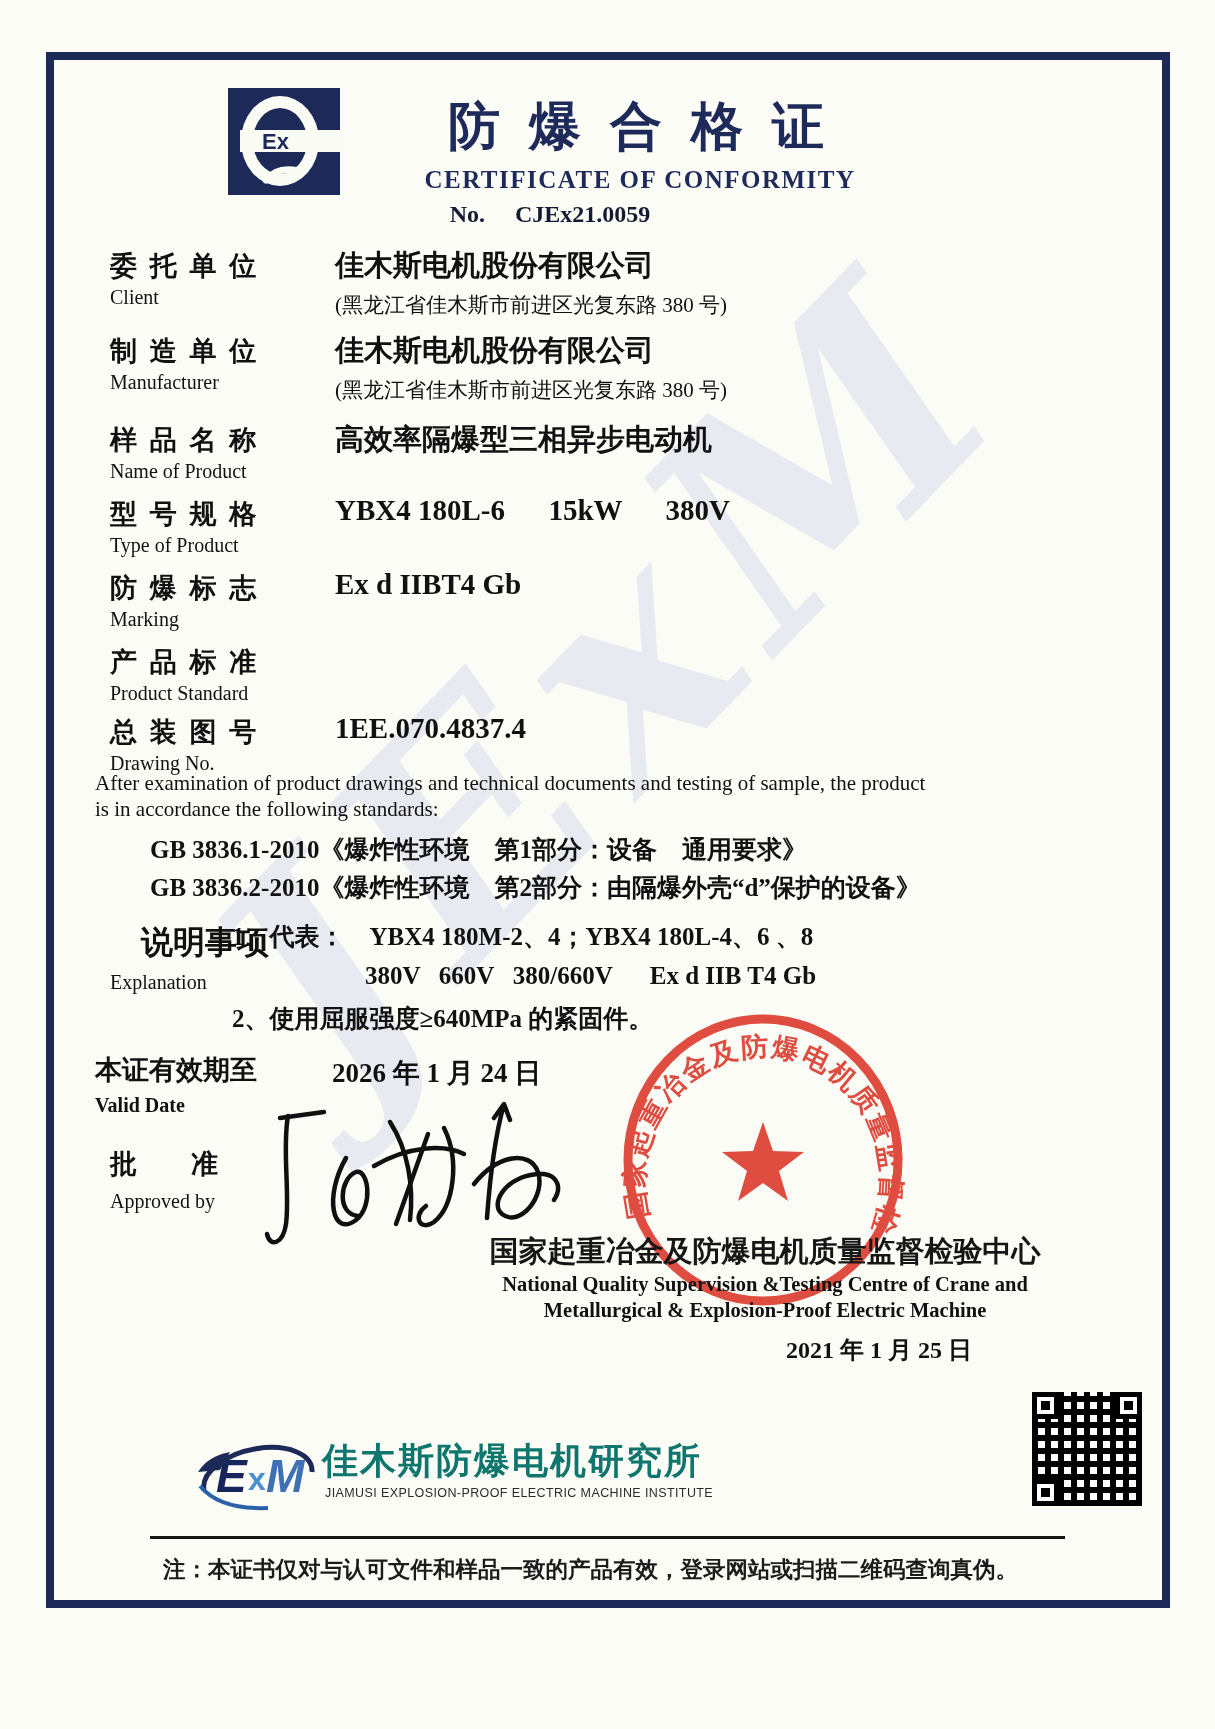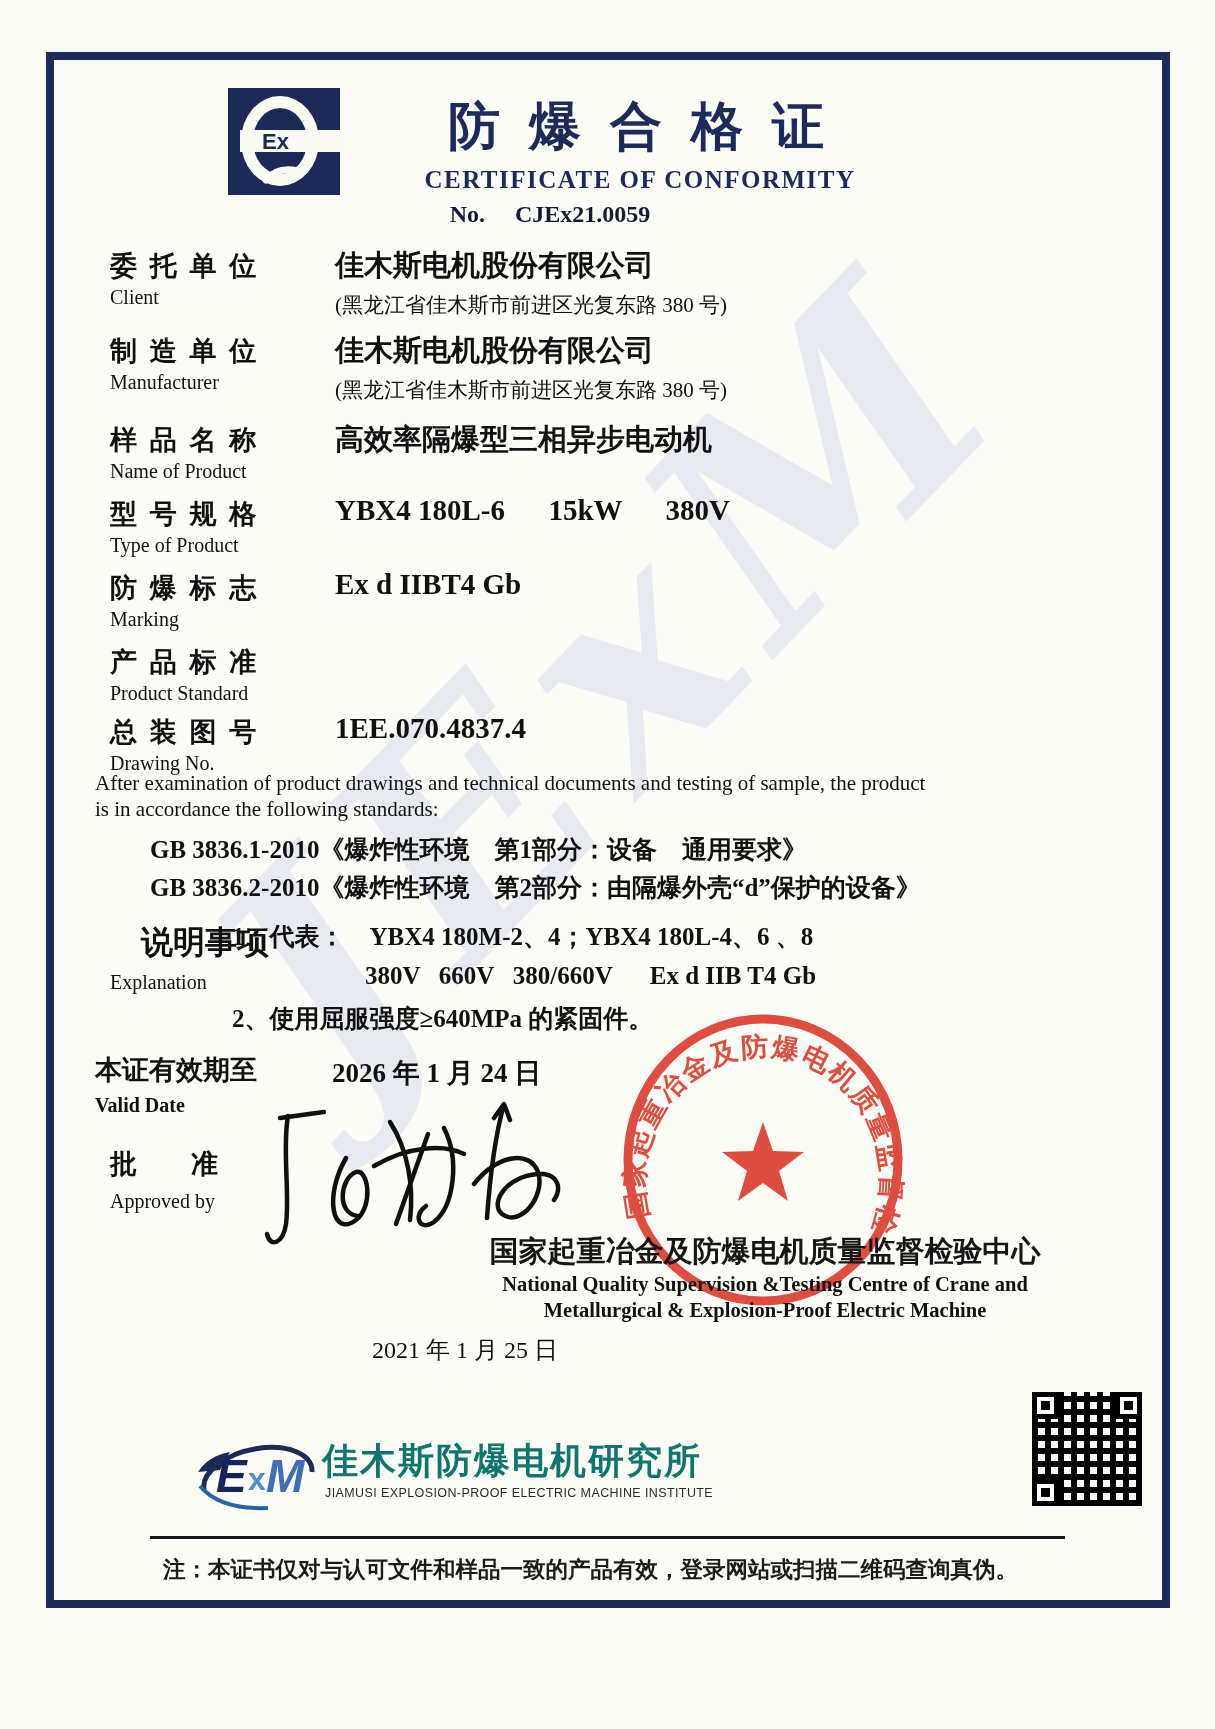--- a/index.html
+++ b/index.html
@@ -65,22 +65,22 @@
   .appr-zh{ font-size:27px; font-weight:bold; white-space:pre-wrap; }
   .appr-en{ font-size:20px; margin-top:8px; }
   .signature{ position:absolute; left:262px; top:1088px; width:315px; height:190px; }
   .seal{ position:absolute; left:616px; top:1010px; width:294px; height:300px; opacity:.88; }
   .authority-zh{
     position:absolute; left:415px; top:1232px; width:700px; text-align:center;
     font-size:29px; font-weight:bold; color:#161616;
   }
   .authority-en{ position:absolute; left:415px; top:1271px; width:700px; text-align:center;
     font-size:20.5px; font-weight:bold; line-height:1.28; }
-  .issue-date{ position:absolute; left:372px; top:1334px; width:600px; text-align:left;
-    font-size:24px; font-weight:normal; }
+  .issue-date{ position:absolute; left:372px; top:1334px; width:600px; text-align:right;
+    font-size:24px; font-weight:bold; }
   
   .inst-logo{ position:absolute; left:190px; top:1426px; width:128px; height:90px; }
   .inst-zh{ position:absolute; left:322px; top:1437px; font-size:36px; font-weight:bold;
     font-family:"Liberation Sans", sans-serif; color:#0f766e; letter-spacing:2px;}
   .inst-en{ position:absolute; left:325px; top:1486px; font-size:12.5px;
     font-family:"Liberation Sans", sans-serif; color:#2a2a2a; letter-spacing:.4px;}
   .contact{ position:absolute; left:628px; top:1392px; font-family:"Liberation Sans", sans-serif; }
   .contact div{ font-size:19px; font-weight:bold; color:#222; margin-bottom:9px; letter-spacing:.5px;}
   .qr{
     position:absolute; left:1032px; top:1392px; width:110px; height:114px; background:

